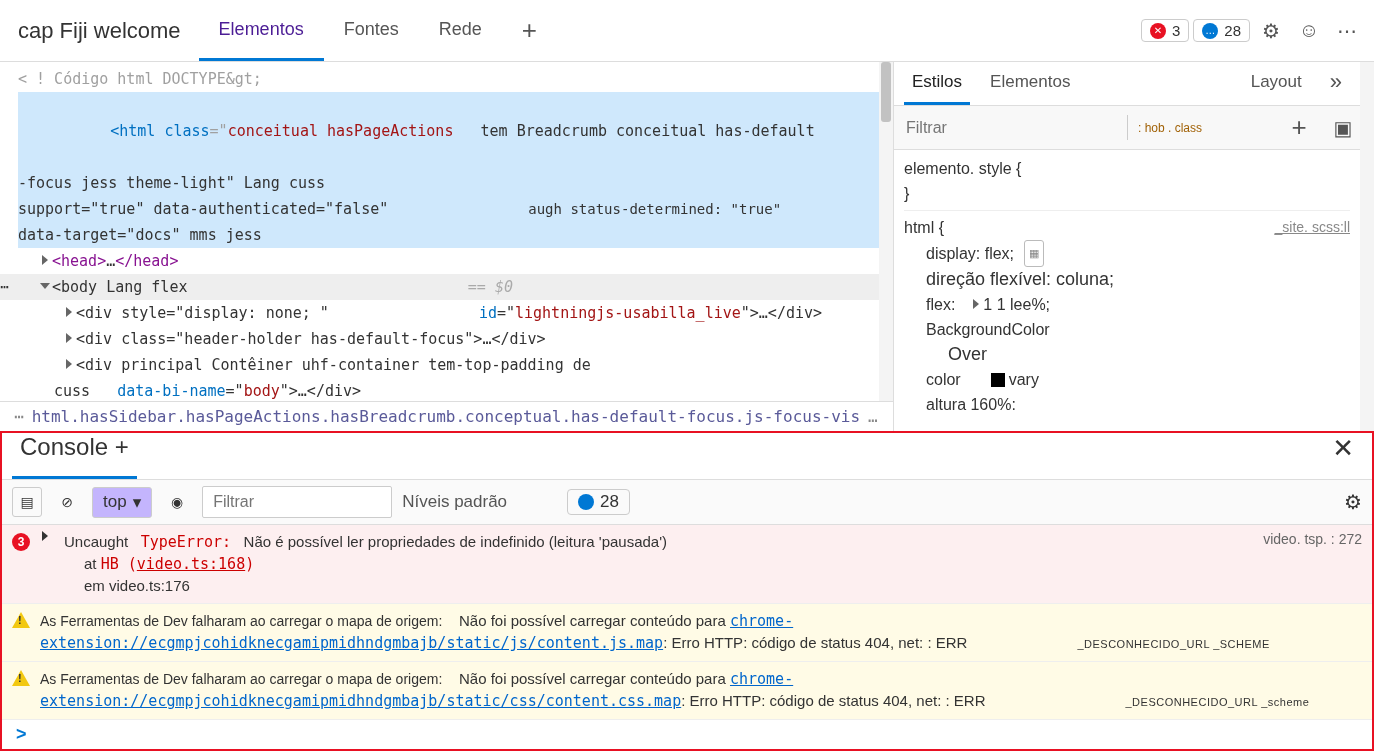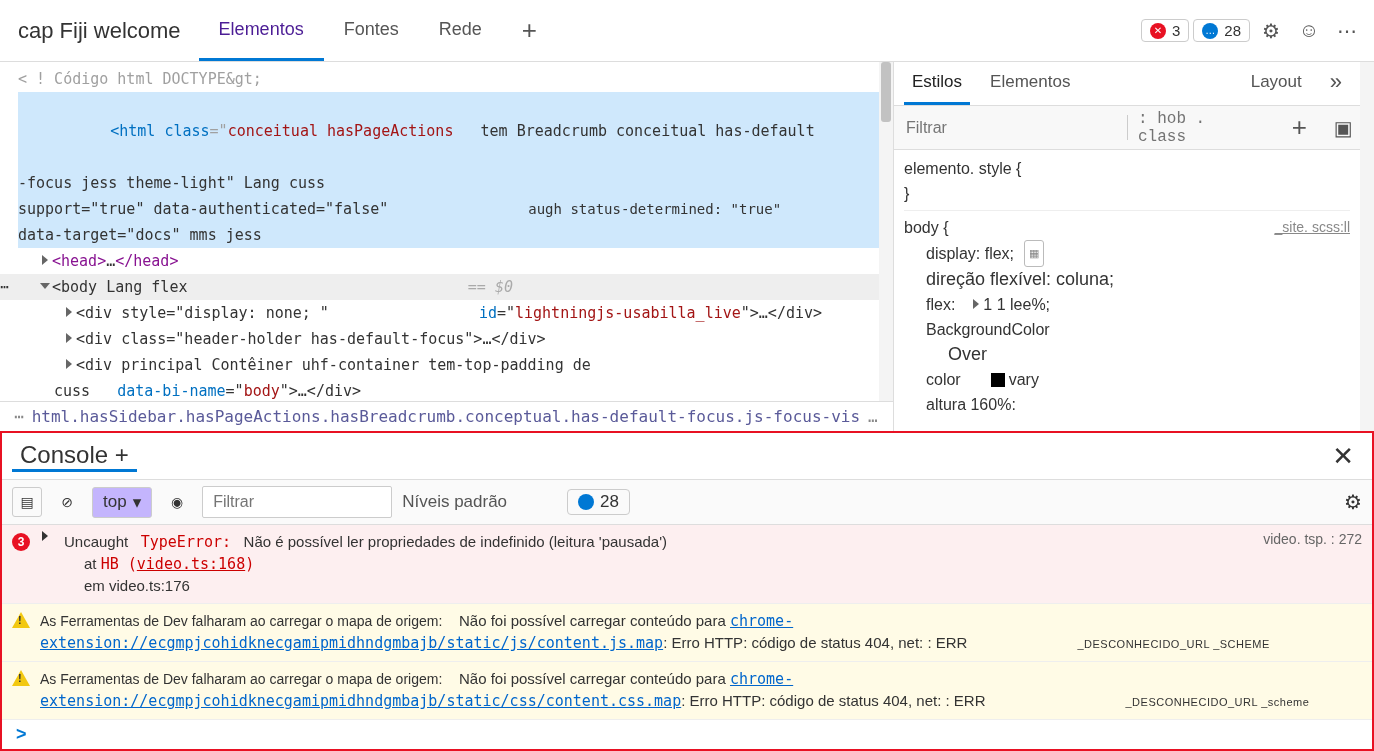--- a/index.html
+++ b/index.html
@@ -39,28 +39,28 @@
 .breadcrumb { border-top: 1px solid #ddd; padding: 6px 14px; font-family: Consolas, monospace; font-size: 16px; color: #888; display: flex; align-items: center; gap: 8px; white-space: nowrap; overflow: hidden; }
 .breadcrumb .path { color: #5a5a99; overflow: hidden; text-overflow: ellipsis; }
 
 .right-pane { width: 480px; display: flex; flex-direction: column; border-right: 14px solid #f4f4f4; min-height: 0; position: relative; }
 .style-tabs { display: flex; align-items: center; border-bottom: 1px solid #ddd; height: 44px; gap: 12px; padding: 0 10px; }
 .style-tab { padding: 10px 8px; font-size: 17px; color: #555; border-bottom: 3px solid transparent; cursor: pointer; }
 .style-tab.active { border-bottom-color: #0078d4; color: #222; }
 .style-tab-spacer { flex: 1; }
 .style-toolbar { display: flex; align-items: center; border-bottom: 1px solid #ddd; height: 44px; padding-left: 8px; gap: 10px; background: #f8f8f8; }
 .style-filter { border: none; background: transparent; outline: none; font-size: 16px; flex: 0 0 150px; padding: 4px; }
-.hov-cls { color: #737373; font-size: 16px; font-family: Liberation Mono, monospace; }
+.hov-cls { color: #a16207; font-size: 12px; }
 .styles-body { flex: 1 1 auto; overflow: hidden; padding: 6px 10px; font-family: "Segoe UI", Arial, sans-serif; font-size: 16px; line-height: 25px; }
 .rule-src { float: right; color: #888; font-size: 14px; text-decoration: underline; }
 .swatch { display: inline-block; width: 14px; height: 14px; background: #000; vertical-align: -2px; margin-right: 4px; }
 .grid-badge { display: inline-block; border: 1px solid #bbb; border-radius: 3px; font-size: 11px; padding: 0 4px; color: #888; margin-left: 10px; vertical-align: 2px; }
 
 .console-wrap { border: 2px solid #e81123; flex-shrink: 0; display: flex; flex-direction: column; }
-.console-head { display: flex; align-items: center; height: 46px; padding: 0 10px; }
+.console-head { display: flex; height: 46px; padding: 0 10px; }
 .console-title { font-size: 24px; padding: 0 8px; border-bottom: 3px solid #0078d4; }
 .console-title .plus { font-weight: normal; }
 .console-close { margin-left: auto; font-size: 26px; cursor: pointer; padding: 0 8px; }
 .console-tb { display: flex; align-items: center; gap: 10px; padding: 6px 10px; border-top: 1px solid #ddd; border-bottom: 1px solid #ddd; background: #fafafa; }
 .tb-btn { width: 30px; height: 30px; display: inline-flex; align-items: center; justify-content: center; border: 1px solid #ccc; border-radius: 3px; cursor: pointer; }
 .tb-btn.noborder { border: none; }
 .top-sel { background: #c4b5fd; border: 1px solid #ccc; border-radius: 3px; padding: 4px 10px; display: inline-flex; align-items: center; gap: 6px; font-size: 17px; cursor: pointer; }
 .con-filter { border: 1px solid #ccc; padding: 6px 10px; font-size: 16px; width: 190px; border-radius: 2px; }
 .levels { font-size: 17px; color: #555; }
 .issues-badge { border: 1px solid #ccc; border-radius: 4px; padding: 2px 10px; display: inline-flex; align-items: center; gap: 6px; font-size: 17px; }
@@ -154,21 +154,21 @@
       <span style="flex:1"></span>
       <span class="icon-btn" style="font-size:26px">+</span>
       <span class="icon-btn">▣</span>
     </div>
     <div class="styles-body">
       <div>
         <div>elemento. style {</div>
         <div>}</div>
       </div>
       <div style="border-top:1px solid #eee;margin-top:4px;padding-top:4px">
-        <div><span>body {</span><span class="rule-src">_site. scss:ll</span></div>
+        <div><span>html {</span><span class="rule-src">_site. scss:ll</span></div>
         <div style="padding-left:22px"><span>display: flex;</span><span class="grid-badge">▦</span></div>
         <div style="padding-left:22px;font-size:18px">direção flexível: coluna;</div>
         <div style="padding-left:22px"><span>flex:</span><span class="tri" style="margin-left:18px"></span><span>1  1 lee%;</span></div>
         <div style="padding-left:22px">BackgroundColor</div>
         <div style="padding-left:44px;font-size:18px">Over</div>
         <div style="padding-left:22px"><span>color</span><span style="display:inline-block;width:30px"></span><span class="swatch"></span><span>vary</span></div>
         <div style="padding-left:22px">altura 160%:</div>
       </div>
     </div>
   </div>

